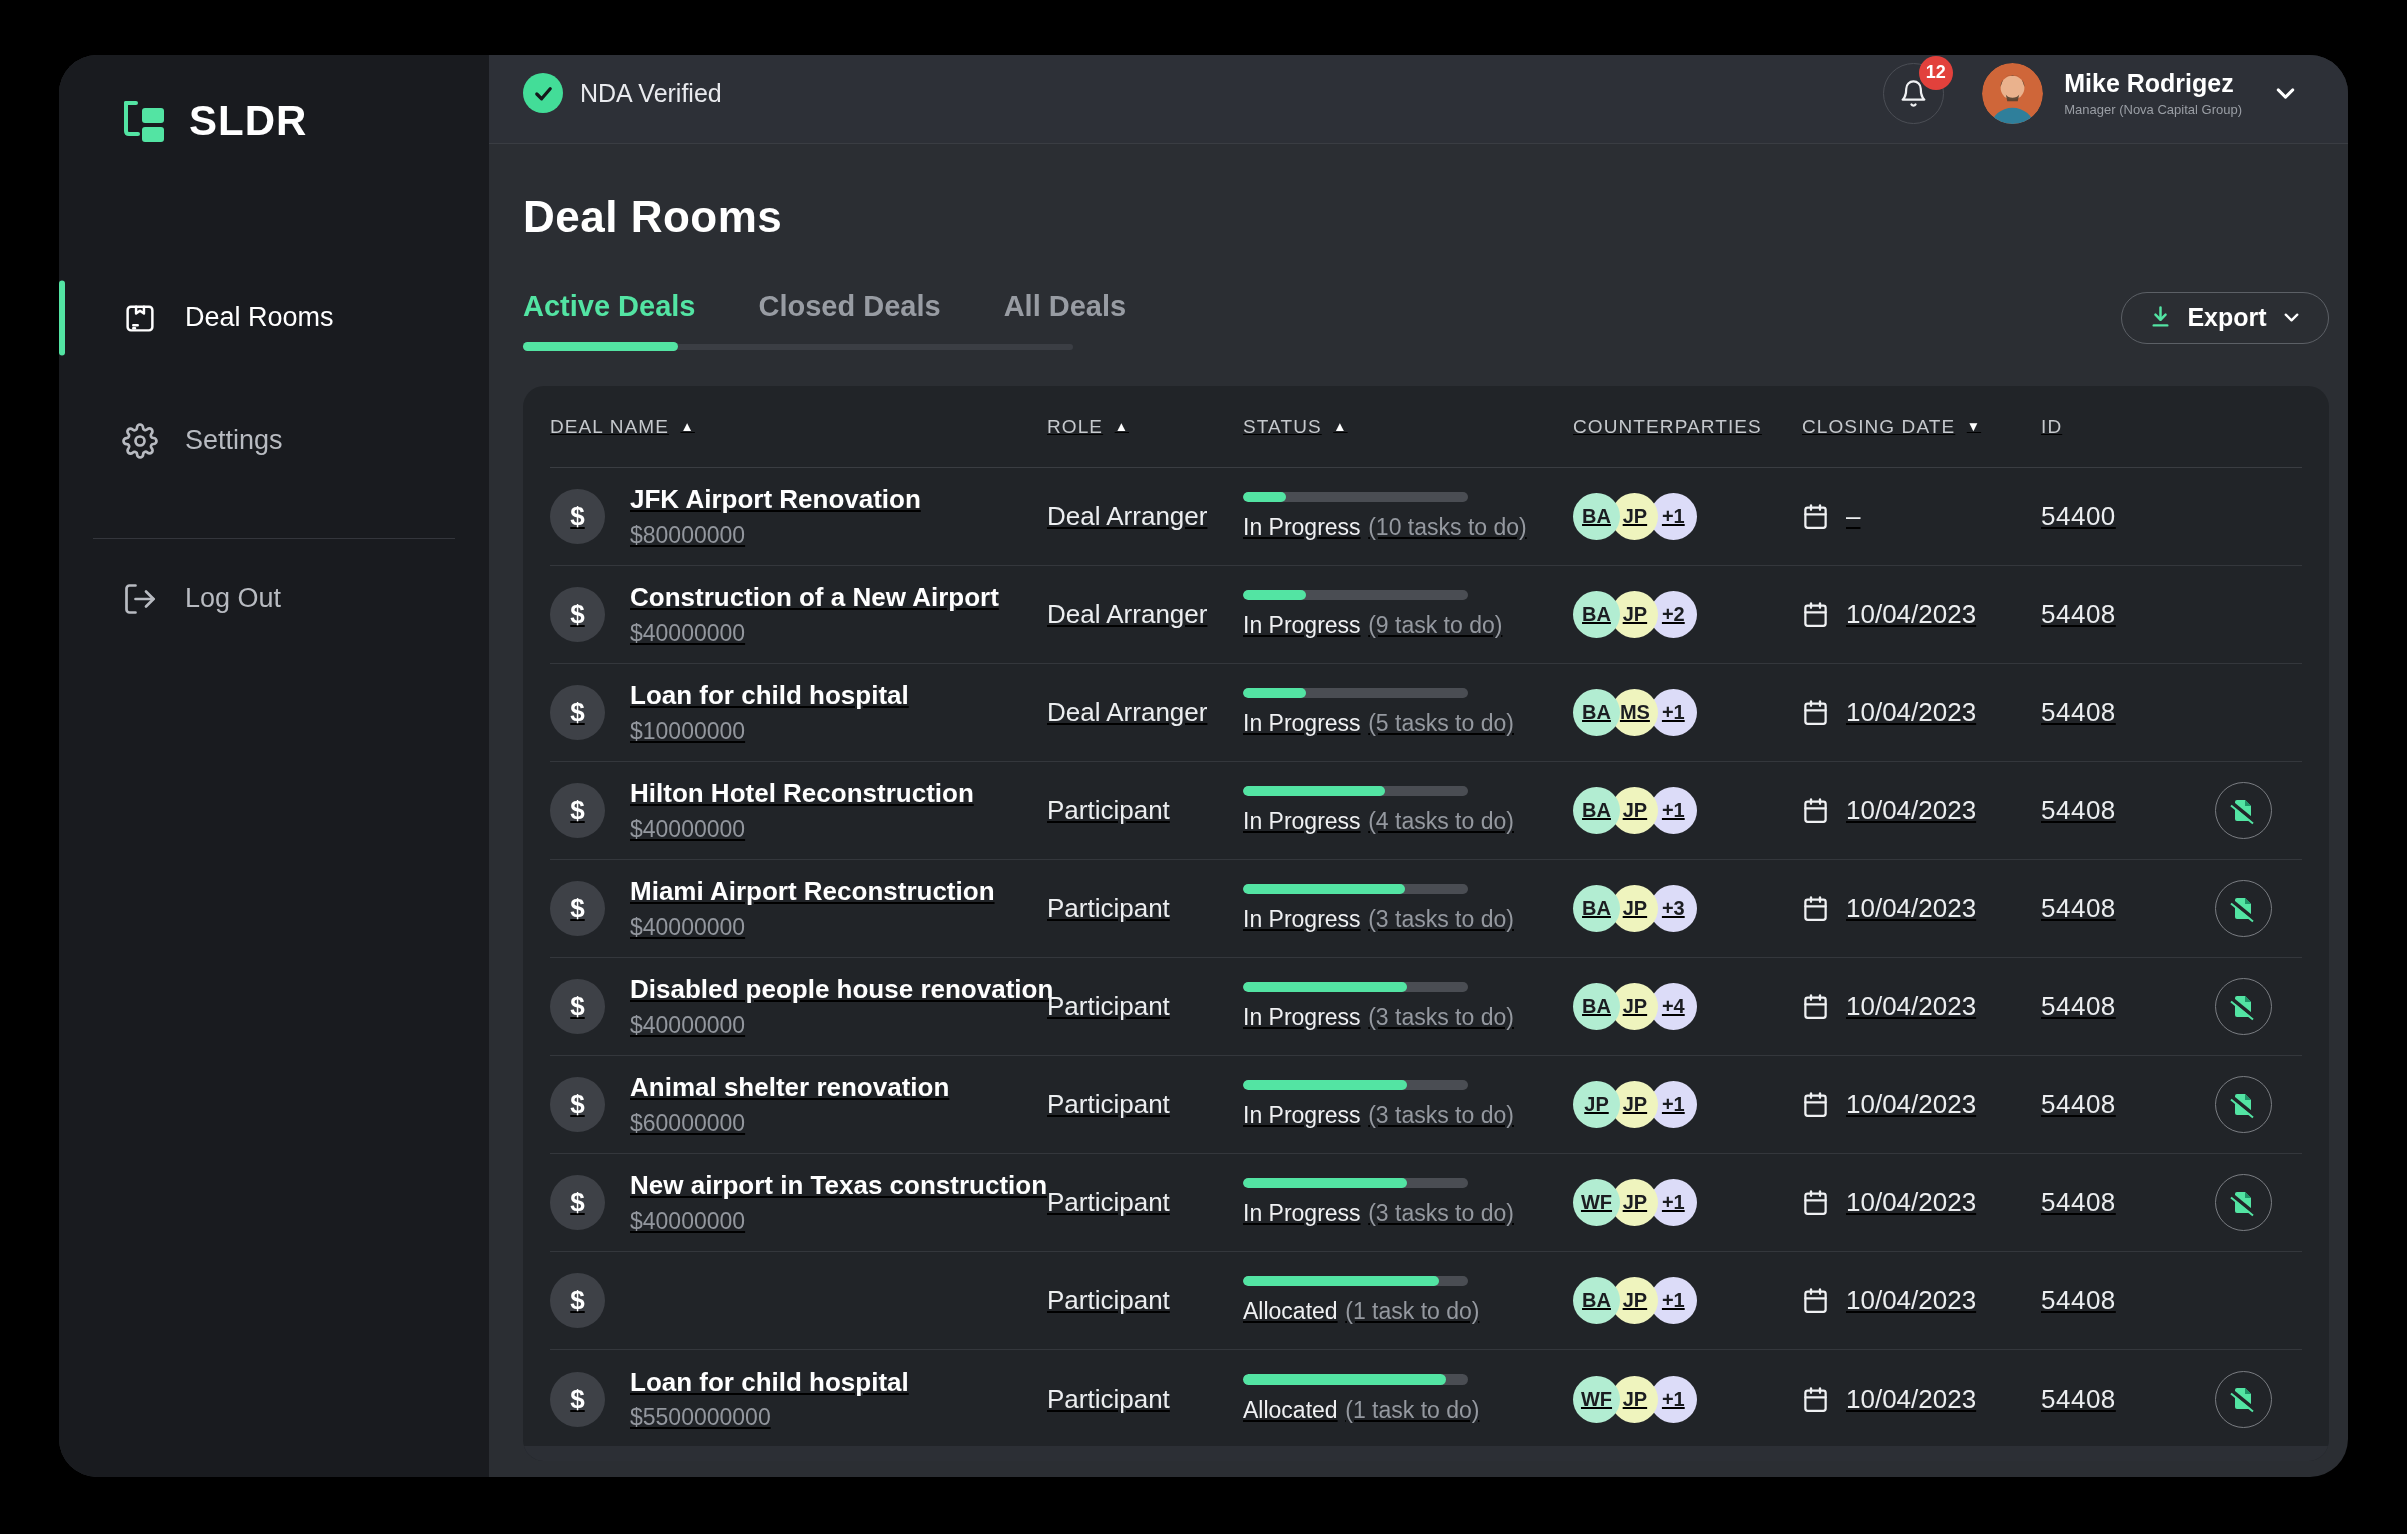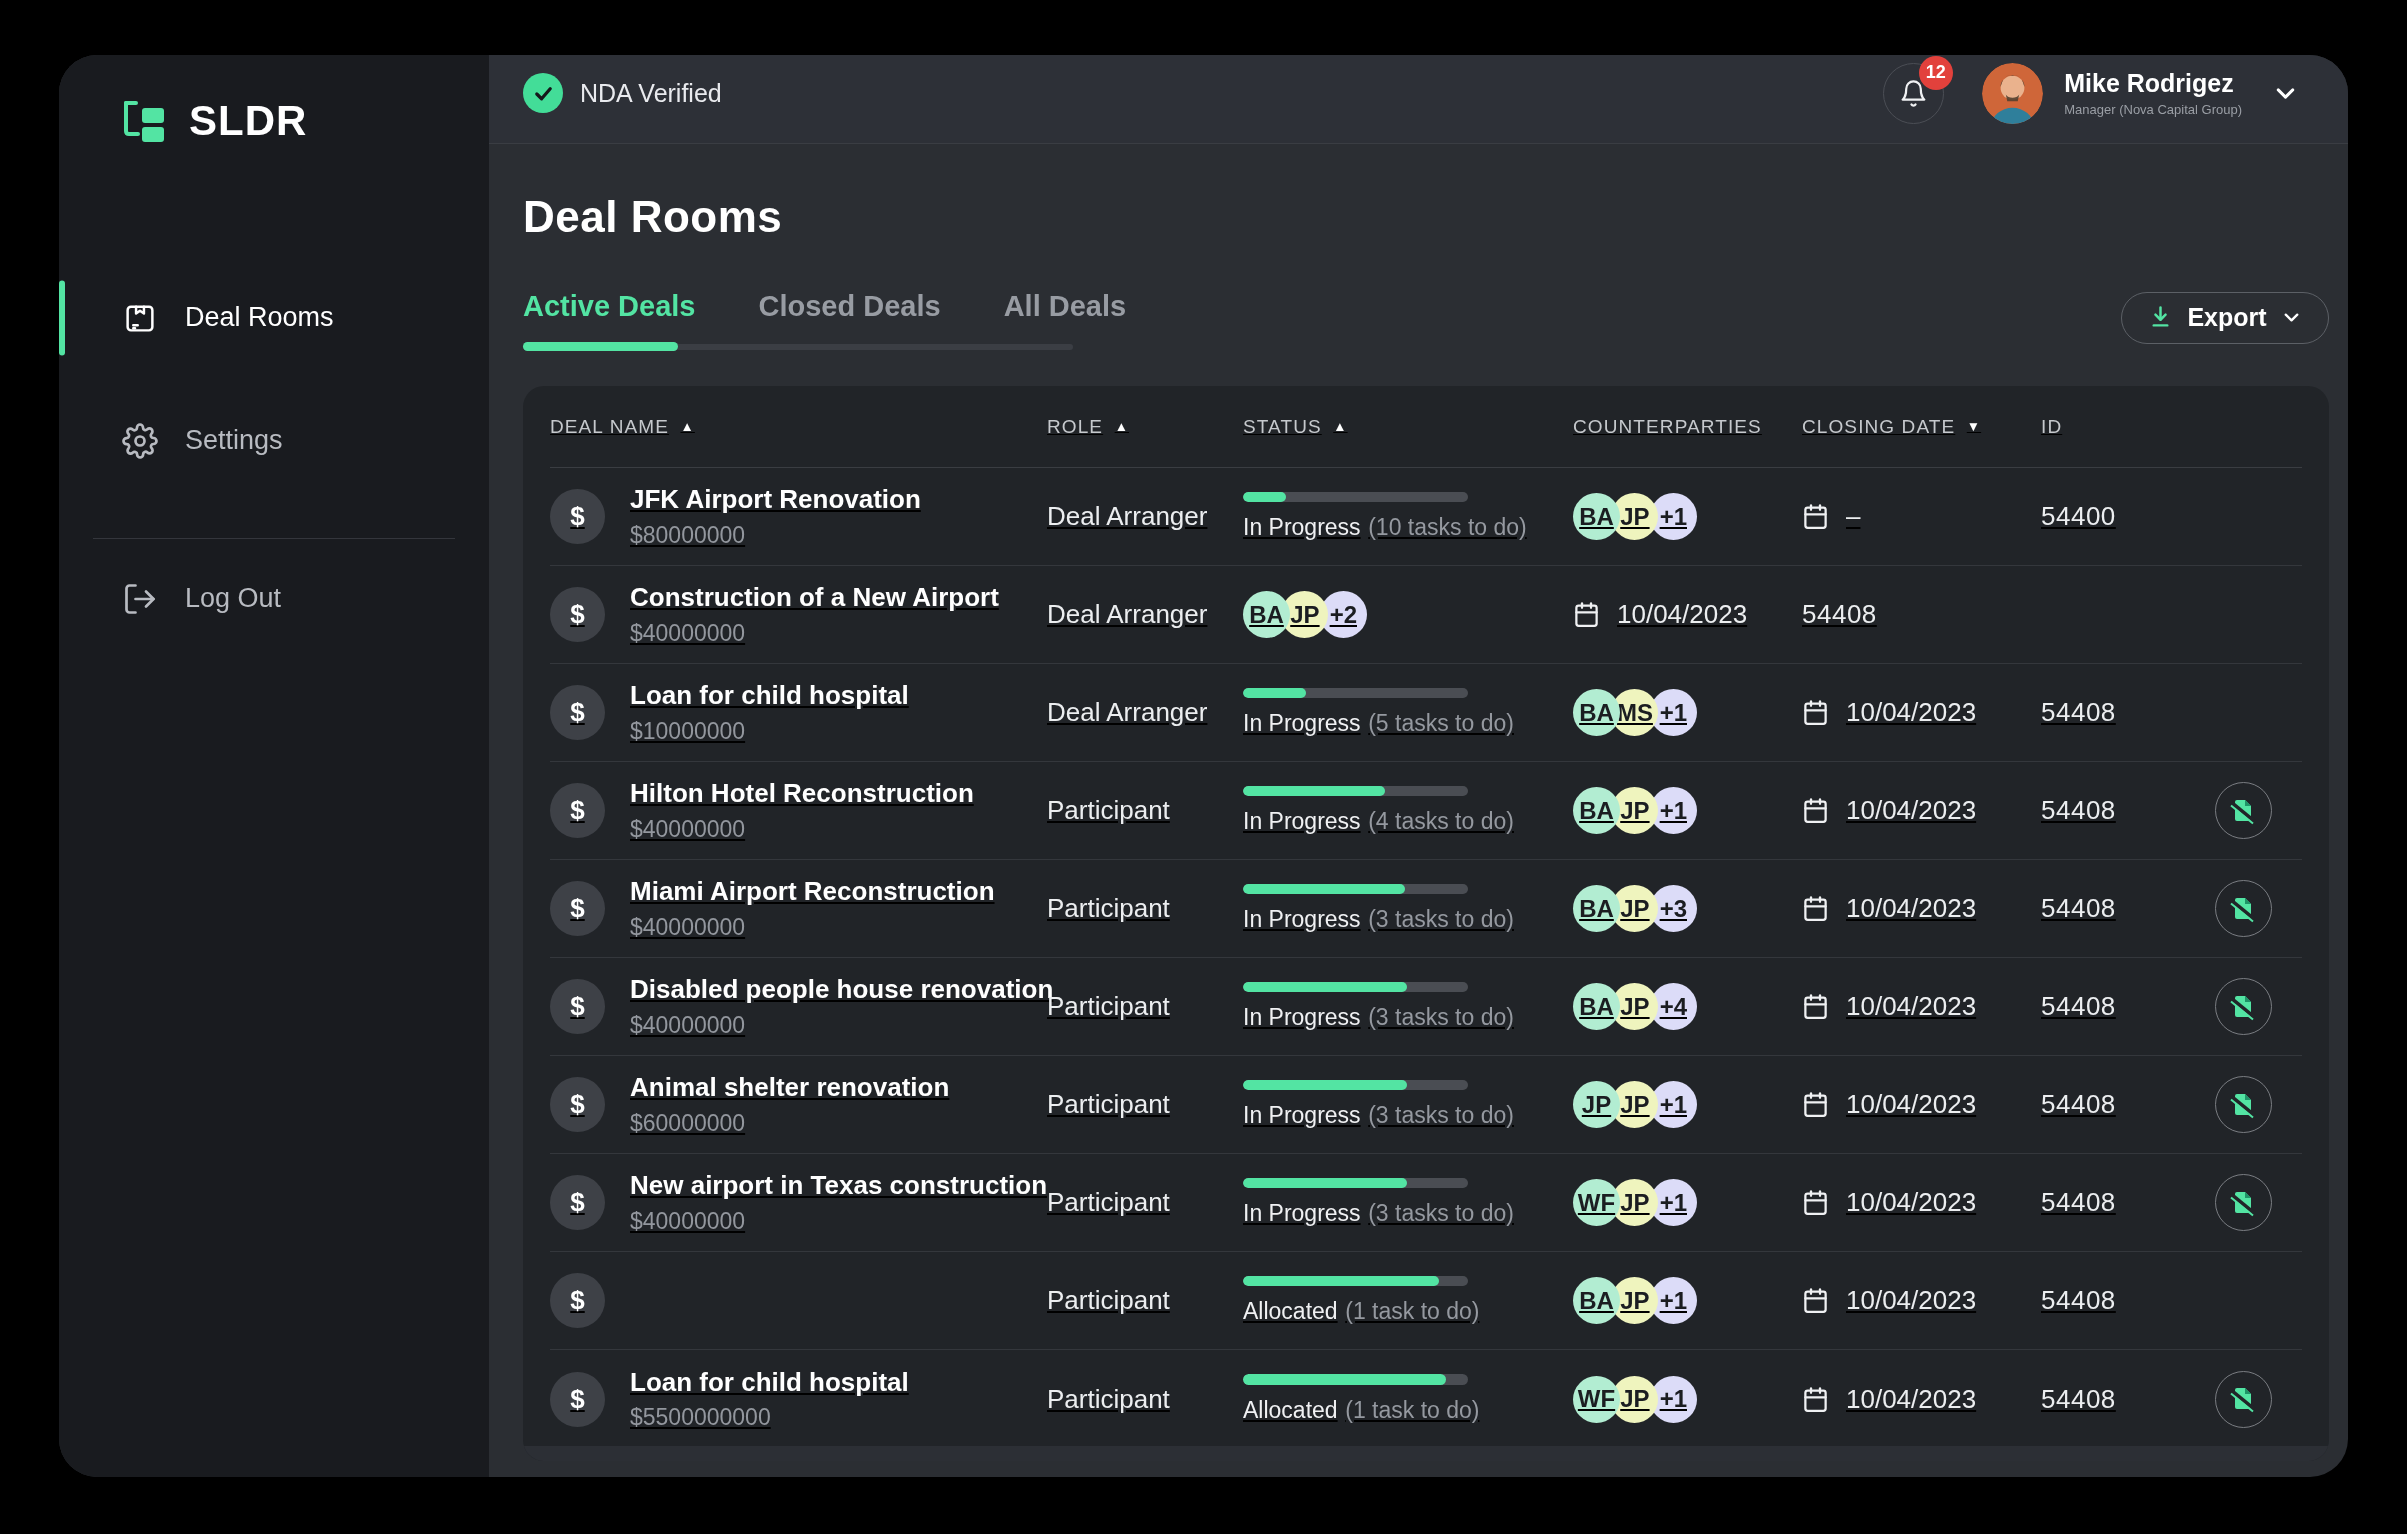--- a/index.html
+++ b/index.html
@@ -112,21 +112,21 @@
   .dname{font-size:26px;font-weight:700;color:#fff;margin-bottom:6.7px;white-space:nowrap}
   .damount{font-size:23px;color:#93979e}
   .role-cell{font-size:26px;color:#eceef0}
   .pbar{width:225px;height:10.5px;background:#4a4d53;border-radius:5.7px;overflow:hidden;margin-bottom:12.4px}
   .pfill{height:100%;background:var(--accent);border-radius:5.7px}
   .stext{font-size:23px;color:#f0f1f3;white-space:nowrap}
   .snote{color:#9599a0;margin-left:7.6px}
   .parties{display:flex;align-items:center}
   .cp{
     width:47px;height:47px;border-radius:50%;display:grid;place-items:center;
-    font-size:24px;font-weight:700;color:#1b1d21;position:relative;
+    font-size:20px;font-weight:700;color:#1b1d21;position:relative;
   }
   .cp0{background:#b2edd2;z-index:3}
   .cp1{background:#eff4be;z-index:2;margin-left:-8.6px}
   .cp2{background:#dcdcf8;z-index:1;margin-left:-8.6px}
   .date-cell{display:flex;align-items:center;gap:17px;font-size:26px;color:#eceef0}
   .date-cell svg{width:27px;height:27px;flex:none}
   .id-cell{font-size:26px;color:#eceef0;letter-spacing:0.5px}
   .action-cell{display:flex;justify-content:center}
   .doc-btn{
     width:57px;height:57px;border-radius:50%;border:1.9px solid #7a7d82;
@@ -324,20 +324,28 @@
   </div>
             <div class="trow">
     <div class="name-cell">
       <span class="dollar">$</span>
       <span>
         <div class="dname">Construction of a New Airport</div>
         <div class="damount">$40000000</div>
       </span>
     </div>
     <div class="role-cell">Deal Arranger</div>
+    <div class="status-cell">
+      <div class="pbar">
+        <div class="pfill" style="width: 28%;"></div>
+      </div>
+      <div class="stext">
+        <span>In Progress</span><span class="snote">(9 task to do)</span>
+      </div>
+    </div>
     <div class="parties">
                 <span class="cp cp0">BA</span>
                 <span class="cp cp1">JP</span>
                 <span class="cp cp2">+2</span>
               </div>
     <div class="date-cell">
       <svg viewBox="0 0 24 24" fill="none" stroke="#f0f1f3" stroke-width="2" stroke-linecap="round" stroke-linejoin="round">
         <rect x="3" y="4" width="18" height="18" rx="2"></rect>
         <line x1="16" y1="2" x2="16" y2="6"></line>
         <line x1="8" y1="2" x2="8" y2="6"></line>

